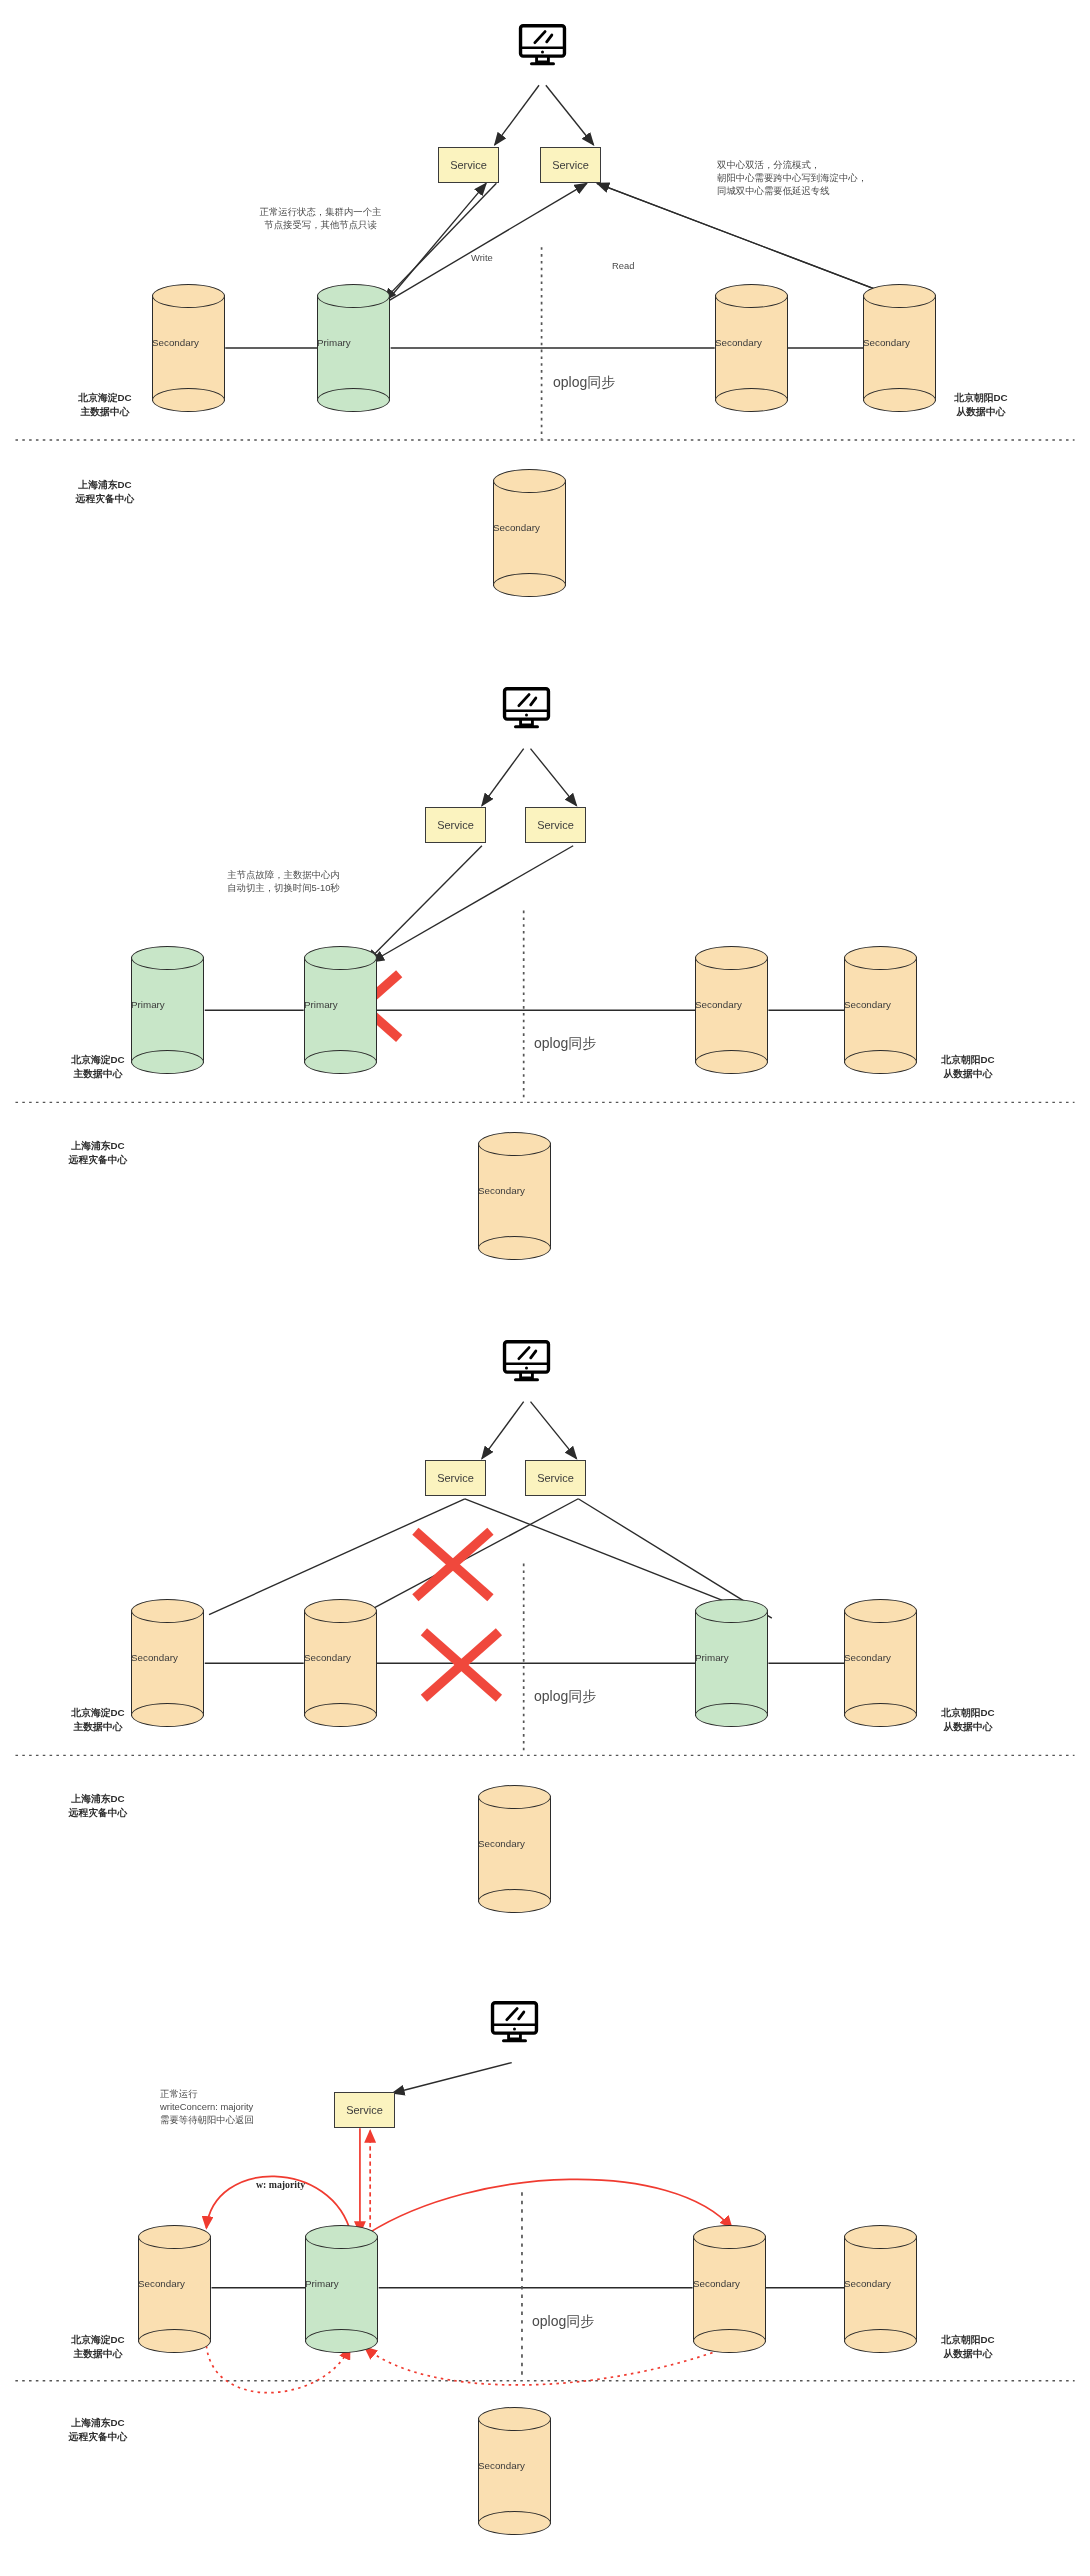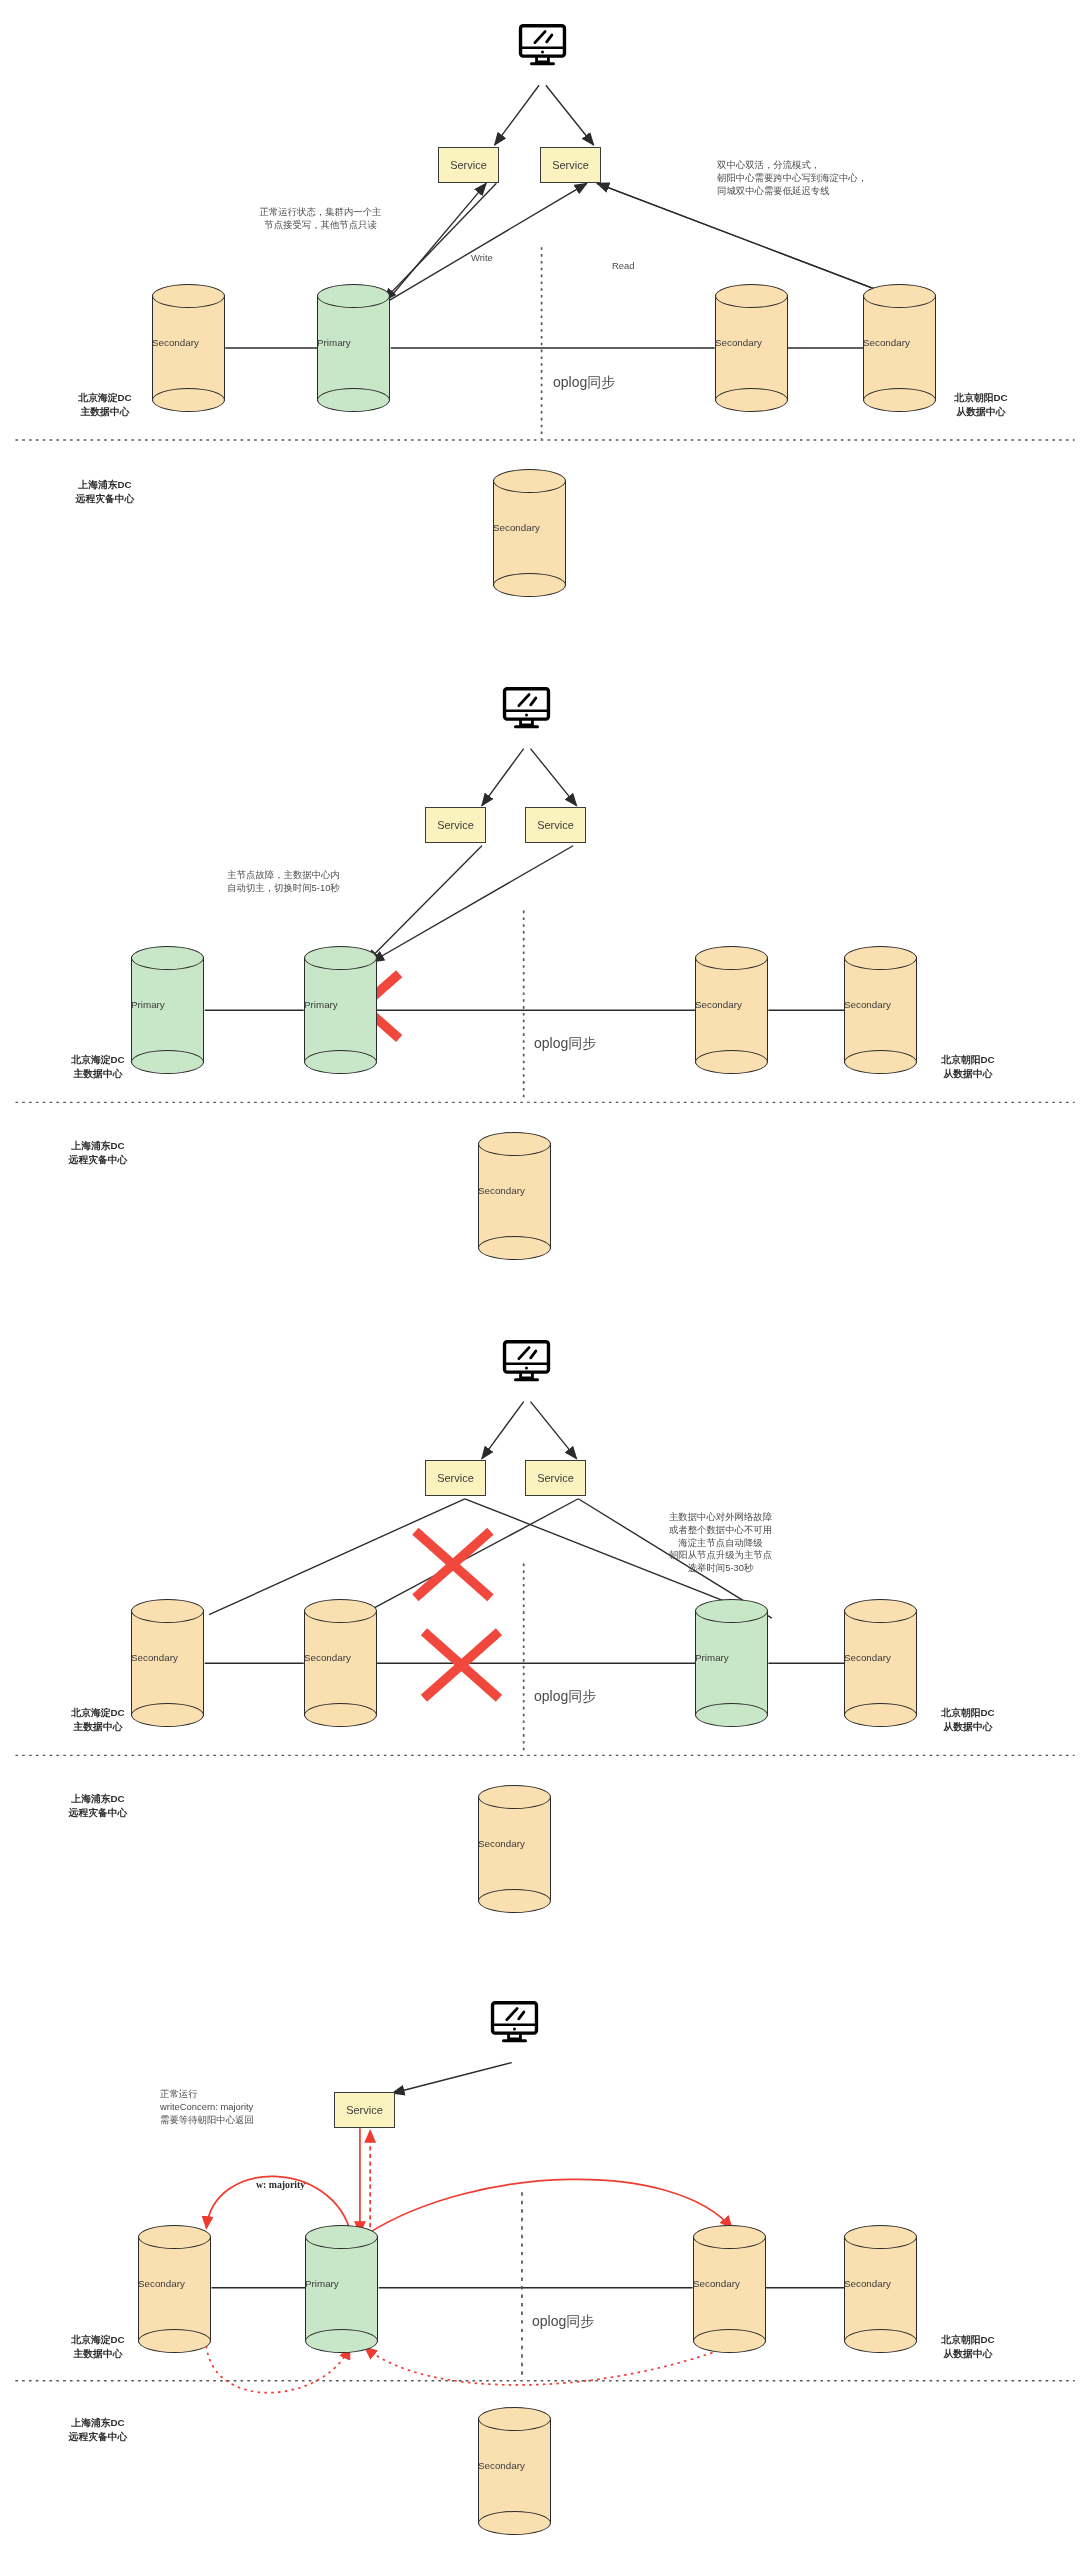--- a/index.html
+++ b/index.html
@@ -355,25 +355,20 @@
         <line x1="34" y1="21" x2="40" y2="13" stroke="#000" stroke-width="3.4" stroke-linecap="round"></line>
         <circle cx="29" cy="33" r="1.8" fill="#000"></circle>
         <path d="M22,38 L22,45 L36,45 L36,38" fill="none" stroke="#000" stroke-width="3.4"></path>
         <line x1="16" y1="47" x2="42" y2="47" stroke="#000" stroke-width="3.6" stroke-linecap="round"></line>
       </svg>
     </div>
 
     <div class="service-box" style="left:425px;top:142px;">Service</div>
     <div class="service-box" style="left:525px;top:142px;">Service</div>
 
-    <div class="ann center" style="left:597px;top:158px;width:247px;">主数据中心对外网络故障
-或者整个数据中心不可用
-海淀主节点自动降级
-朝阳从节点升级为主节点
-选举时间5-30秒</div>
 
     <div class="db" style="left:131px;top:281px;">
       <div class="cyl-body"></div>
         <div class="cyl-top"></div>
         <div class="cyl-bot"></div>
       <div class="db-label">Secondary</div>
     </div>
     <div class="db" style="left:304px;top:281px;">
       <div class="cyl-body"></div>
         <div class="cyl-top"></div>

